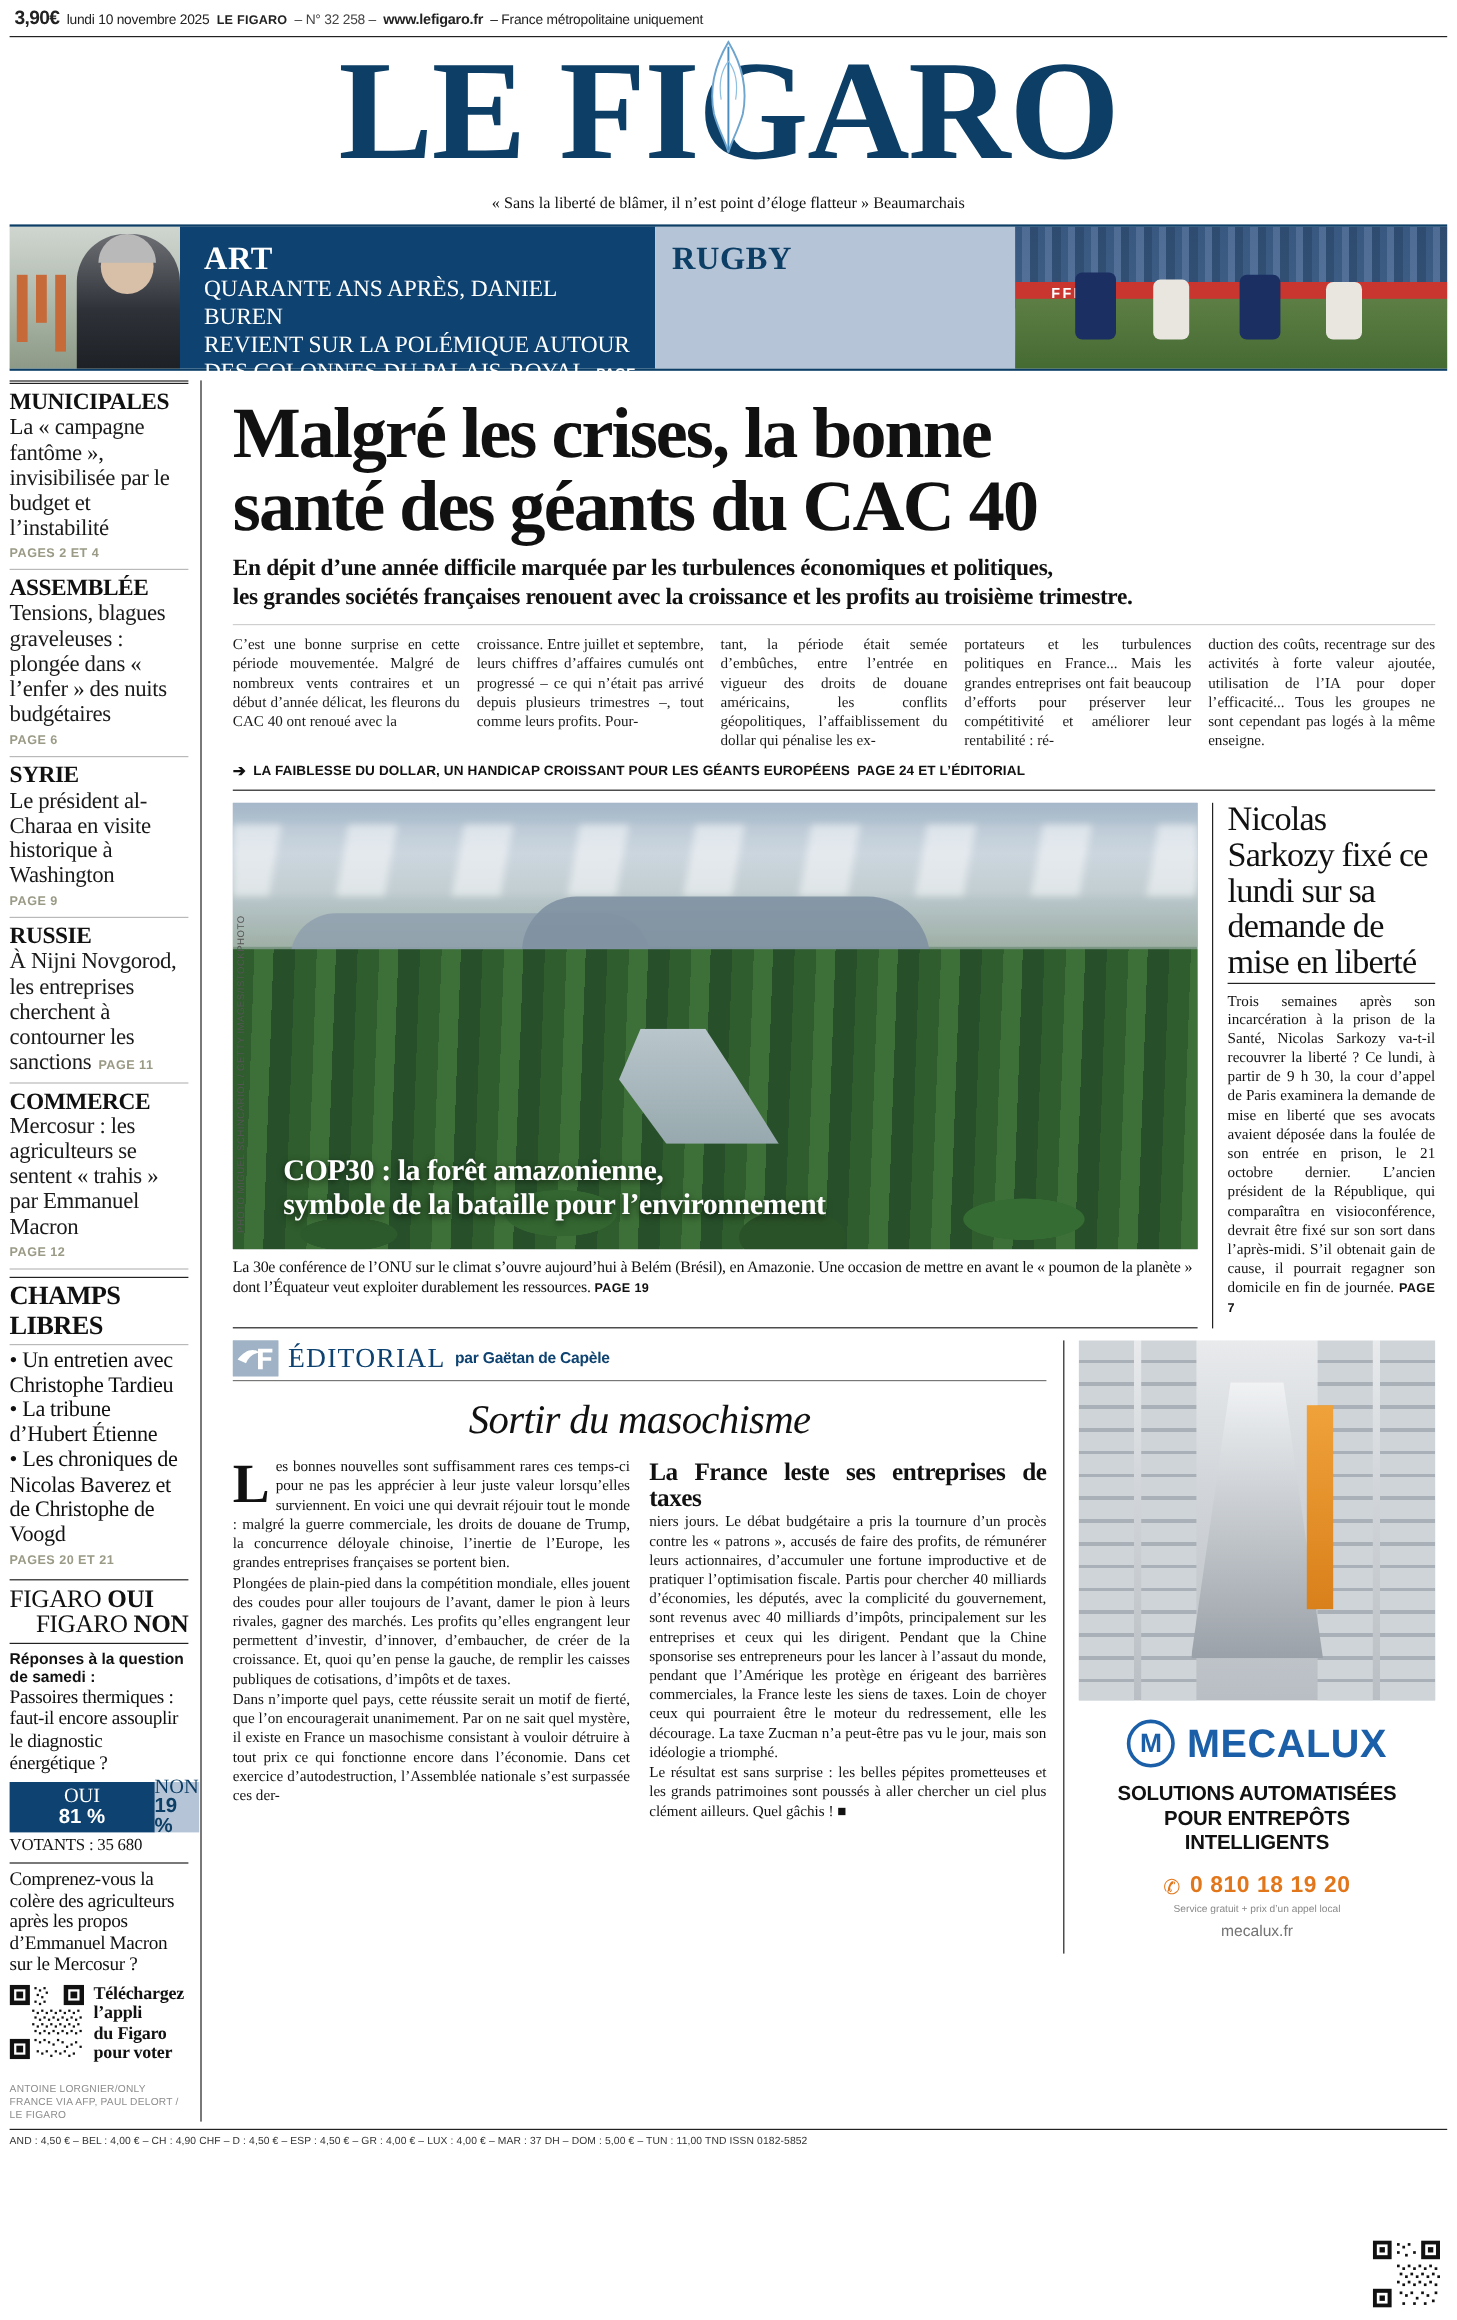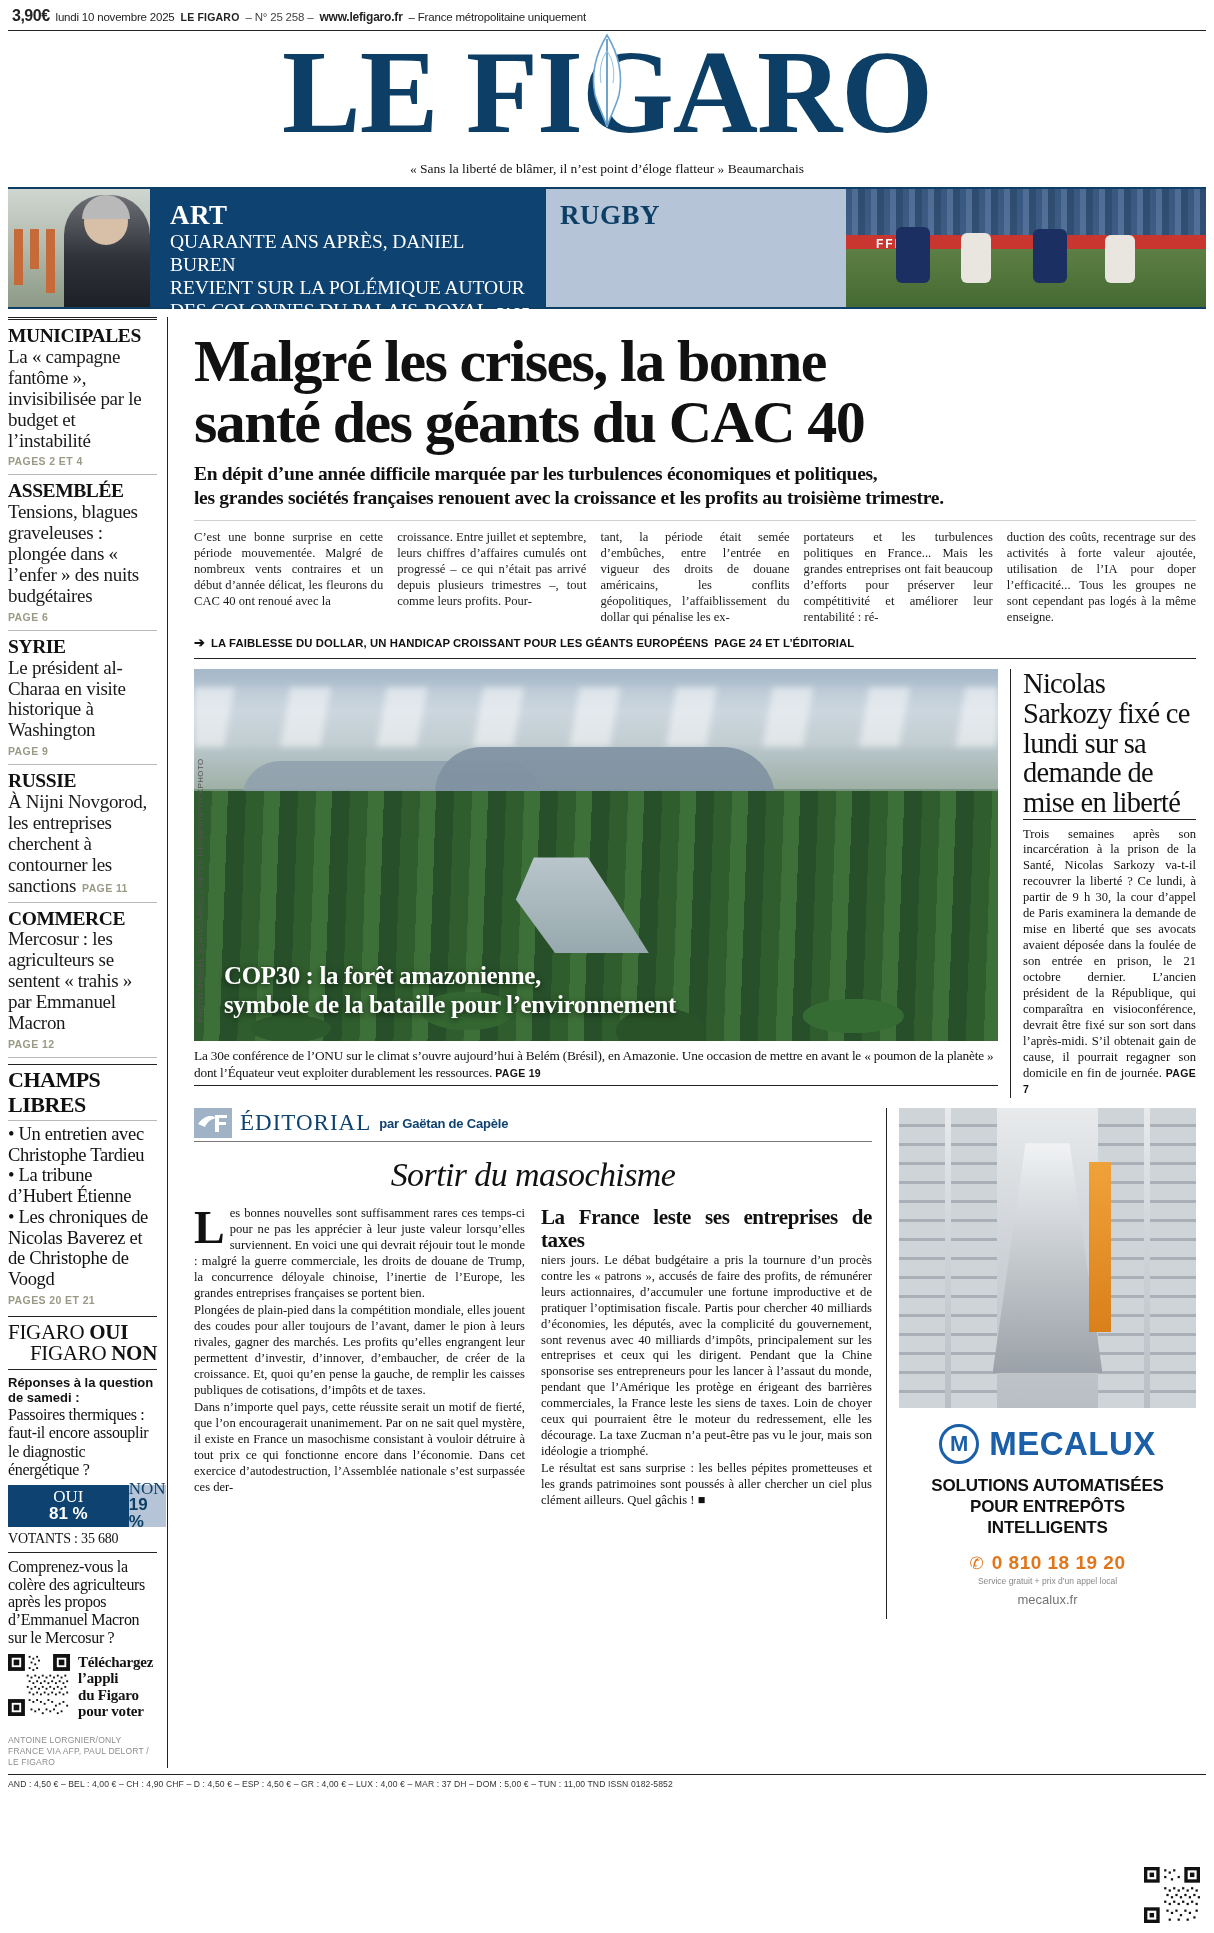--- a/index.html
+++ b/index.html
@@ -203,35 +203,35 @@
     clip-path: polygon(28% 0,58% 0,72% 40%,92% 100%,40% 100%,18% 44%); }
   .ph-canopy { position:absolute; left:0; right:0; bottom:0; height:250px;
     background:
       radial-gradient(ellipse at 12% 95%, #2d5a2c 0 40px, transparent 41px),
       radial-gradient(ellipse at 34% 88%, #336631 0 46px, transparent 47px),
       radial-gradient(ellipse at 58% 96%, #2a5228 0 44px, transparent 45px),
       radial-gradient(ellipse at 82% 90%, #356c33 0 50px, transparent 51px),
       repeating-linear-gradient(92deg,#2f5d2d 0 18px,#3d7038 18px 34px,#27502a 34px 52px);
   }
   .photo-title {
-    position:absolute; left: 30px; bottom: 22px; right: 24px;
+    position:absolute; left: 42px; bottom: 22px; right: 24px;
     color:#fff; font-family:"Liberation Serif",serif; font-weight:bold;
     font-size: 25px; line-height: 1.16; letter-spacing:-0.4px;
     text-shadow: 0 2px 6px rgba(0,0,0,.65);
   }
   .photo-credit {
     position:absolute; left:-1px; top:0; bottom:0; width:12px;
     writing-mode: vertical-rl; transform: rotate(180deg);
     font-family:"Liberation Sans",sans-serif; font-size:8px; color:#555;
     letter-spacing:0.4px; display:flex; align-items:flex-end; justify-content:center;
     padding-bottom: 14px;
   }
   .photo-caption {
     font-size: 13.3px; line-height: 1.22; padding-top: 7px; letter-spacing:-0.2px;
-    border-bottom: 1.5px solid #222; padding-bottom: 4px;
+    border-bottom: 1.5px solid #222; padding-bottom: 25px;
   }
   .photo-caption b { font-family:"Liberation Sans",sans-serif; font-size:10.5px; letter-spacing:0.3px; }
 
   
   .col-right { width: 186px; flex:none; padding-left: 12px; border-left: 1px solid #222; }
   .sark-title {
     font-family:"Liberation Serif",serif; font-size: 28.5px; line-height:1.04;
     letter-spacing:-0.7px; padding-bottom: 1px; border-bottom:1px solid #222;
   }
   .sark-body { font-size: 12.6px; line-height:1.27; text-align: justify; hyphens:auto; padding-top:7px; }
@@ -300,21 +300,21 @@
 </style>
 </head>
 <body>
 
 <div class="page">
 
   <div class="topbar">
     <span class="price">3,90€</span>
     <span class="date">lundi 10 novembre 2025</span>
     <span class="lfg">LE FIGARO</span>
-    <span class="sep">– N° 25 258 –</span>
+    <span class="sep">– N° 32 258 –</span>
     <span class="site">www.lefigaro.fr</span>
     <span class="terr">– France métropolitaine uniquement</span>
   </div>
 
   <div class="masthead">
     <div class="masthead-title">LE FIGARO</div>
     <svg class="quill" viewBox="0 0 64 96">
       <path d="M32 2 C20 22 16 42 20 62 C24 76 30 86 32 94 C34 86 40 76 44 62 C48 42 44 22 32 2 Z" fill="#ffffff" stroke="#6ea5cf" stroke-width="1.6"></path>
       <path d="M32 6 L32 92" stroke="#4a8dc0" stroke-width="1.6"></path>
       <path d="M32 18 C26 26 24 38 26 50" stroke="#8fc0e0" stroke-width="1" fill="none"></path>

